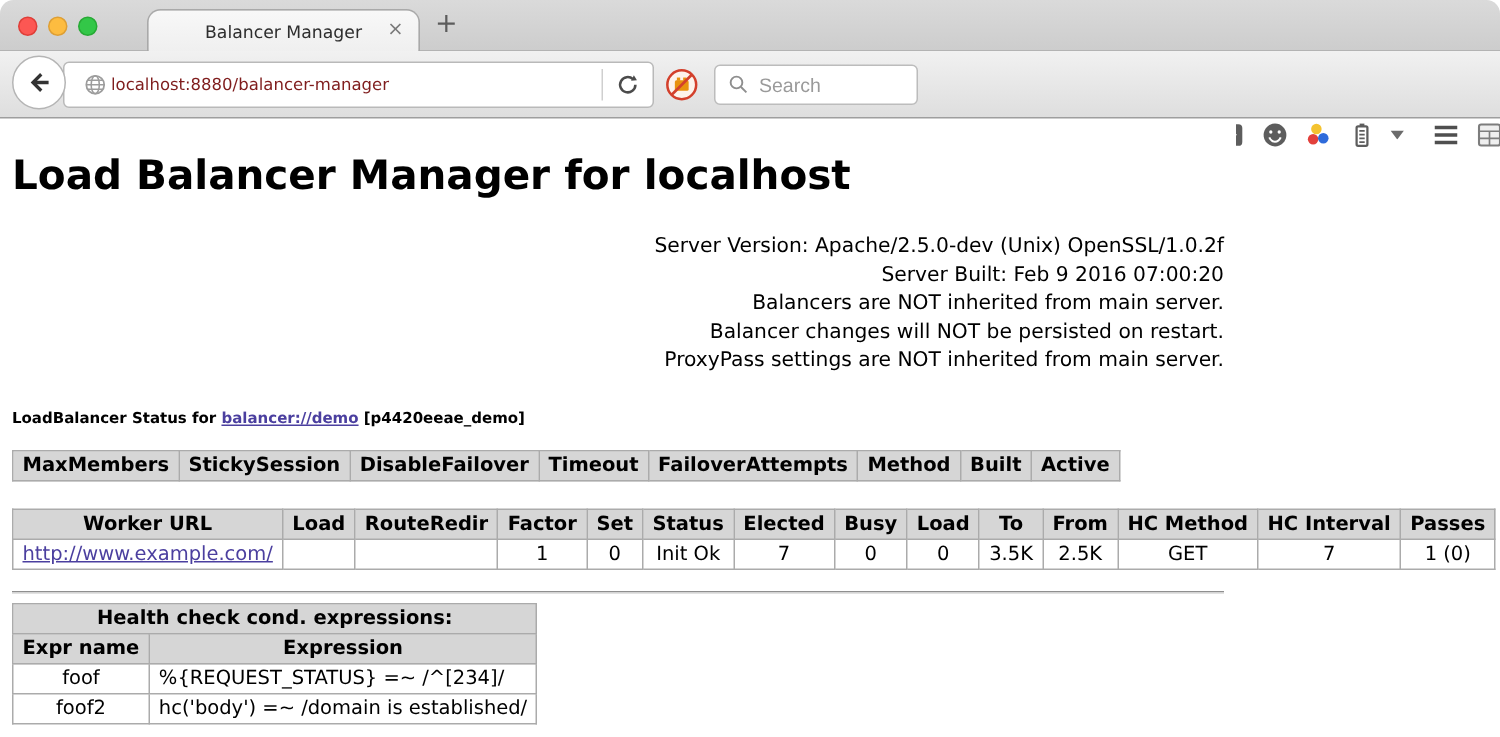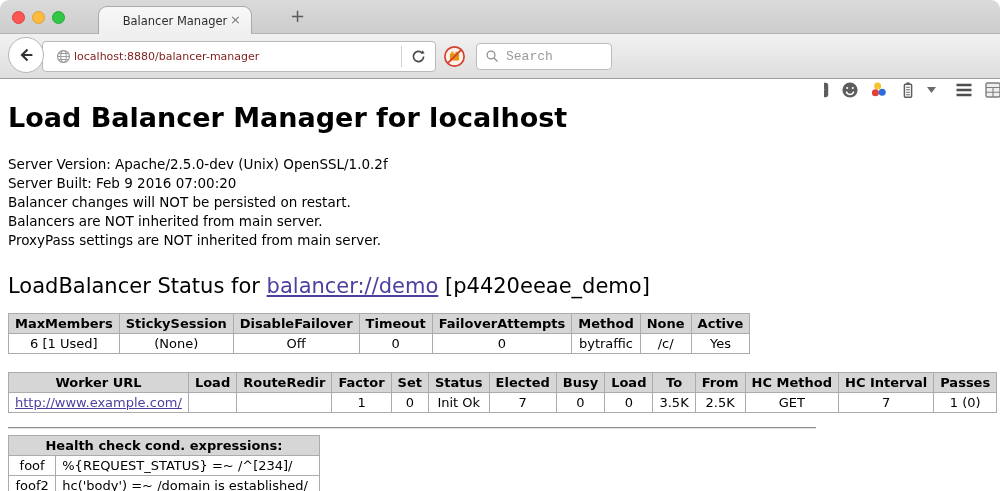--- a/index.html
+++ b/index.html
@@ -6,21 +6,21 @@
   html,body { width:1000px; height:491px; background:#fff; font-family:"DejaVu Sans", sans-serif; }
   .window { position:relative; width:1000px; height:491px; border-radius:9px 9px 0 0; overflow:hidden; background:#fff; }
 
   
   .tabstrip { position:absolute; left:0; top:0; width:1000px; height:34px;
               background:linear-gradient(#dadada,#cdcdcd); border-bottom:1px solid #b3b3b3; }
   .traffic { position:absolute; top:11px; width:13px; height:13px; border-radius:50%; }
   .t-red   { left:12px; background:#fc5753; border:1px solid #df3e38; }
   .t-yel   { left:32px; background:#fdbc40; border:1px solid #de9f34; }
   .t-grn   { left:52px; background:#33c748; border:1px solid #27aa35; }
-  .tab { position:absolute; left:98px; top:6px; width:154px; height:29px;
+  .tab { position:absolute; left:98px; top:6px; width:182px; height:29px;
          background:linear-gradient(#f8f8f8,#efefef); border:1px solid #a9a9a9; border-bottom:none;
          border-radius:9px 9px 0 0; display:flex; align-items:center; justify-content:center; }
   .tab-title { font-size:11.5px; color:#2e2e2e; }
   .tab-close { position:absolute; right:10px; top:5px; font-size:13px; color:#7a7a7a; cursor:default; }
   .newtab { position:absolute; left:290px; top:5px; font-size:18px; color:#5c5c5c; }
 
   
   .toolbar { position:absolute; left:0; top:34px; width:1000px; height:45px;
              background:linear-gradient(#f1f1f1,#dedede); border-bottom:1px solid #9e9e9e; }
   .backbtn { position:absolute; left:8px; top:3px; width:36px; height:36px; border-radius:50%;
@@ -29,33 +29,33 @@
             border:1px solid #b9b9b9; border-radius:4px; display:flex; align-items:center; }
   .urlbar .globe { margin-left:12px; }
   .url-input { border:none; outline:none; flex:1; margin-left:2px; font-size:11px; color:#7f1d1d;
                font-family:"DejaVu Sans", sans-serif; background:transparent; }
   .url-sep { width:1px; height:21px; background:#cfcfcf; }
   .reload { padding:0 8px; display:flex; align-items:center; }
   .plugblock { position:absolute; left:443px; top:11px; }
   .searchbar { position:absolute; left:476px; top:9px; width:136px; height:27px; background:#fff;
                border:1px solid #bcbcbc; border-radius:4px; display:flex; align-items:center; }
   .search-input { border:none; outline:none; flex:1; margin-left:6px; font-size:13px; color:#000000;
-                  font-family:Liberation Mono, monospace; background:transparent; }
+                  font-family:Liberation Sans, sans-serif; background:transparent; }
   .search-input::placeholder { color:#9a9a9a; }
   .iconrow { position:absolute; left:628px; top:34px; height:44px; right:0;
              display:flex; align-items:center; gap:9px; padding-right:6px; }
   .tbico { width:21px; height:21px; display:flex; align-items:center; justify-content:center; }
   .vsep { width:1px; height:21px; background:#c2c2c2; }
 
   
   .content { position:absolute; left:0; top:80px; width:824px; height:411px; background:#fff;
              padding:8px; color:#000; }
   h1.pagetitle { font-size:27px; font-weight:bold; margin-top:14px; letter-spacing:0; }
-  .serverinfo { margin-top:22px; font-size:13.5px; line-height:19px; }
-  .statusline { margin-top:24px; font-size:21px; font-weight:normal; }
+  .serverinfo { margin-top:22px; font-size:13.5px; line-height:19px;text-align:right; }
+  .statusline { margin-top:24px; font-size:10px; font-weight:bold; }
   .statusline a, .worker-link { color:#4b3f9f; text-decoration:underline; }
 
   table { border-collapse:collapse; font-size:13px; margin-top:15px; }
   th, td { border:1px solid #ababab; padding:2px 6px; text-align:center; height:20px; white-space:nowrap; }
   table { border:1px solid #7f7f7f; }
   th { background:#d6d6d6; font-weight:bold; }
   .tbl-balancer { width:616px; }
   .tbl-worker   { width:960px; }
   .tbl-health   { width:312px; margin-top:0; }
   .cell-left { text-align:left; }
@@ -241,48 +241,38 @@
         </div>
     </div>
   </div>
 
   <div class="content">
     <h1 class="pagetitle">Load Balancer Manager for localhost</h1>
 
     <div class="serverinfo">
       <div>Server Version: Apache/2.5.0-dev (Unix) OpenSSL/1.0.2f</div>
       <div>Server Built: Feb 9 2016 07:00:20</div>
+      <div>Balancers are NOT inherited from main server.</div>
       <div>Balancer changes will NOT be persisted on restart.</div>
-      <div>Balancers are NOT inherited from main server.</div>
       <div>ProxyPass settings are NOT inherited from main server.</div>
     </div>
 
     <div class="statusline"><span>LoadBalancer Status for </span><a href="#">balancer://demo</a><span> [p4420eeae_demo]</span></div>
 
     <table class="tbl-balancer">
       <tbody>
           <tr>
         <th>MaxMembers</th>
         <th>StickySession</th>
         <th>DisableFailover</th>
         <th>Timeout</th>
         <th>FailoverAttempts</th>
         <th>Method</th>
-        <th>None</th>
+        <th>Built</th>
         <th>Active</th>
-      </tr>
-      <tr>
-        <td>6 [1 Used]</td>
-        <td>(None)</td>
-        <td>Off</td>
-        <td>0</td>
-        <td>0</td>
-        <td>bytraffic</td>
-        <td>/c/</td>
-        <td>Yes</td>
       </tr>
     </tbody>
       </table>
 
     <table class="tbl-worker" style="margin-top:18px">
       <tbody>
           <tr>
         <th style="width:205px">Worker URL</th>
         <th>Load</th>
         <th style="width:82px">RouteRedir</th>
@@ -320,20 +310,24 @@
       </table>
 
     <hr class="divider">
 
     <table class="tbl-health">
       <tbody>
           <tr>
         <th colspan="2">Health check cond. expressions:</th>
       </tr>
       <tr>
+        <th>Expr name</th>
+        <th>Expression</th>
+      </tr>
+      <tr>
         <td>foof</td>
         <td class="cell-left">%{REQUEST_STATUS} =~ /^[234]/</td>
       </tr>
       <tr>
         <td>foof2</td>
         <td class="cell-left">hc('body') =~ /domain is established/</td>
       </tr>
     </tbody>
       </table>
 

